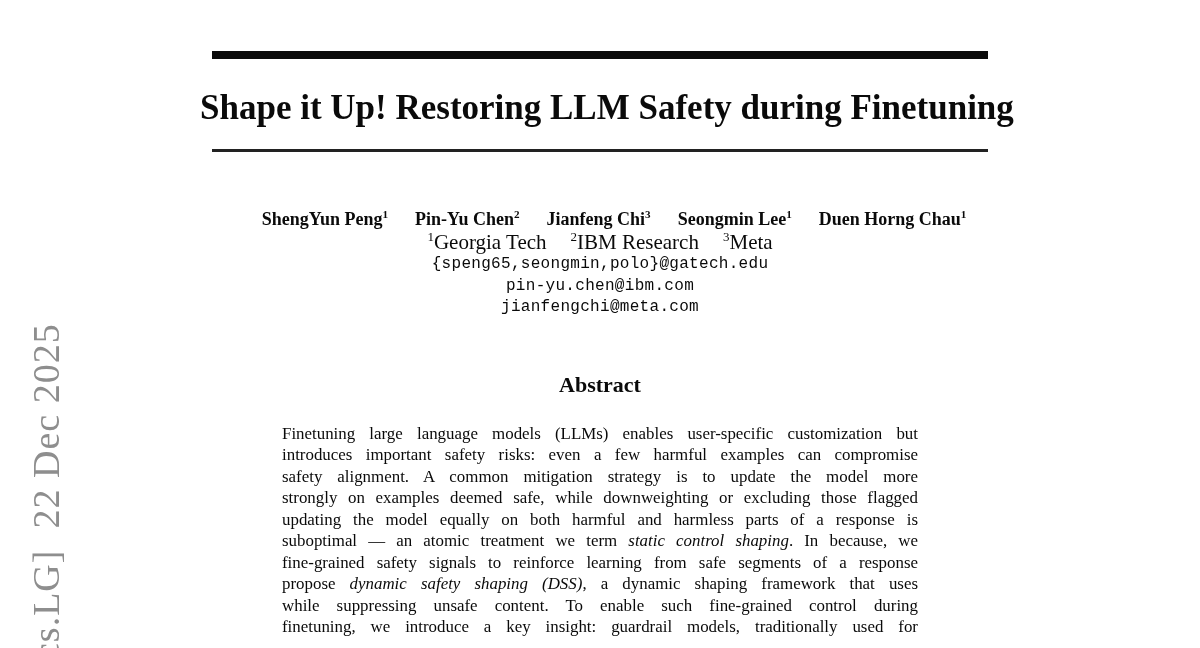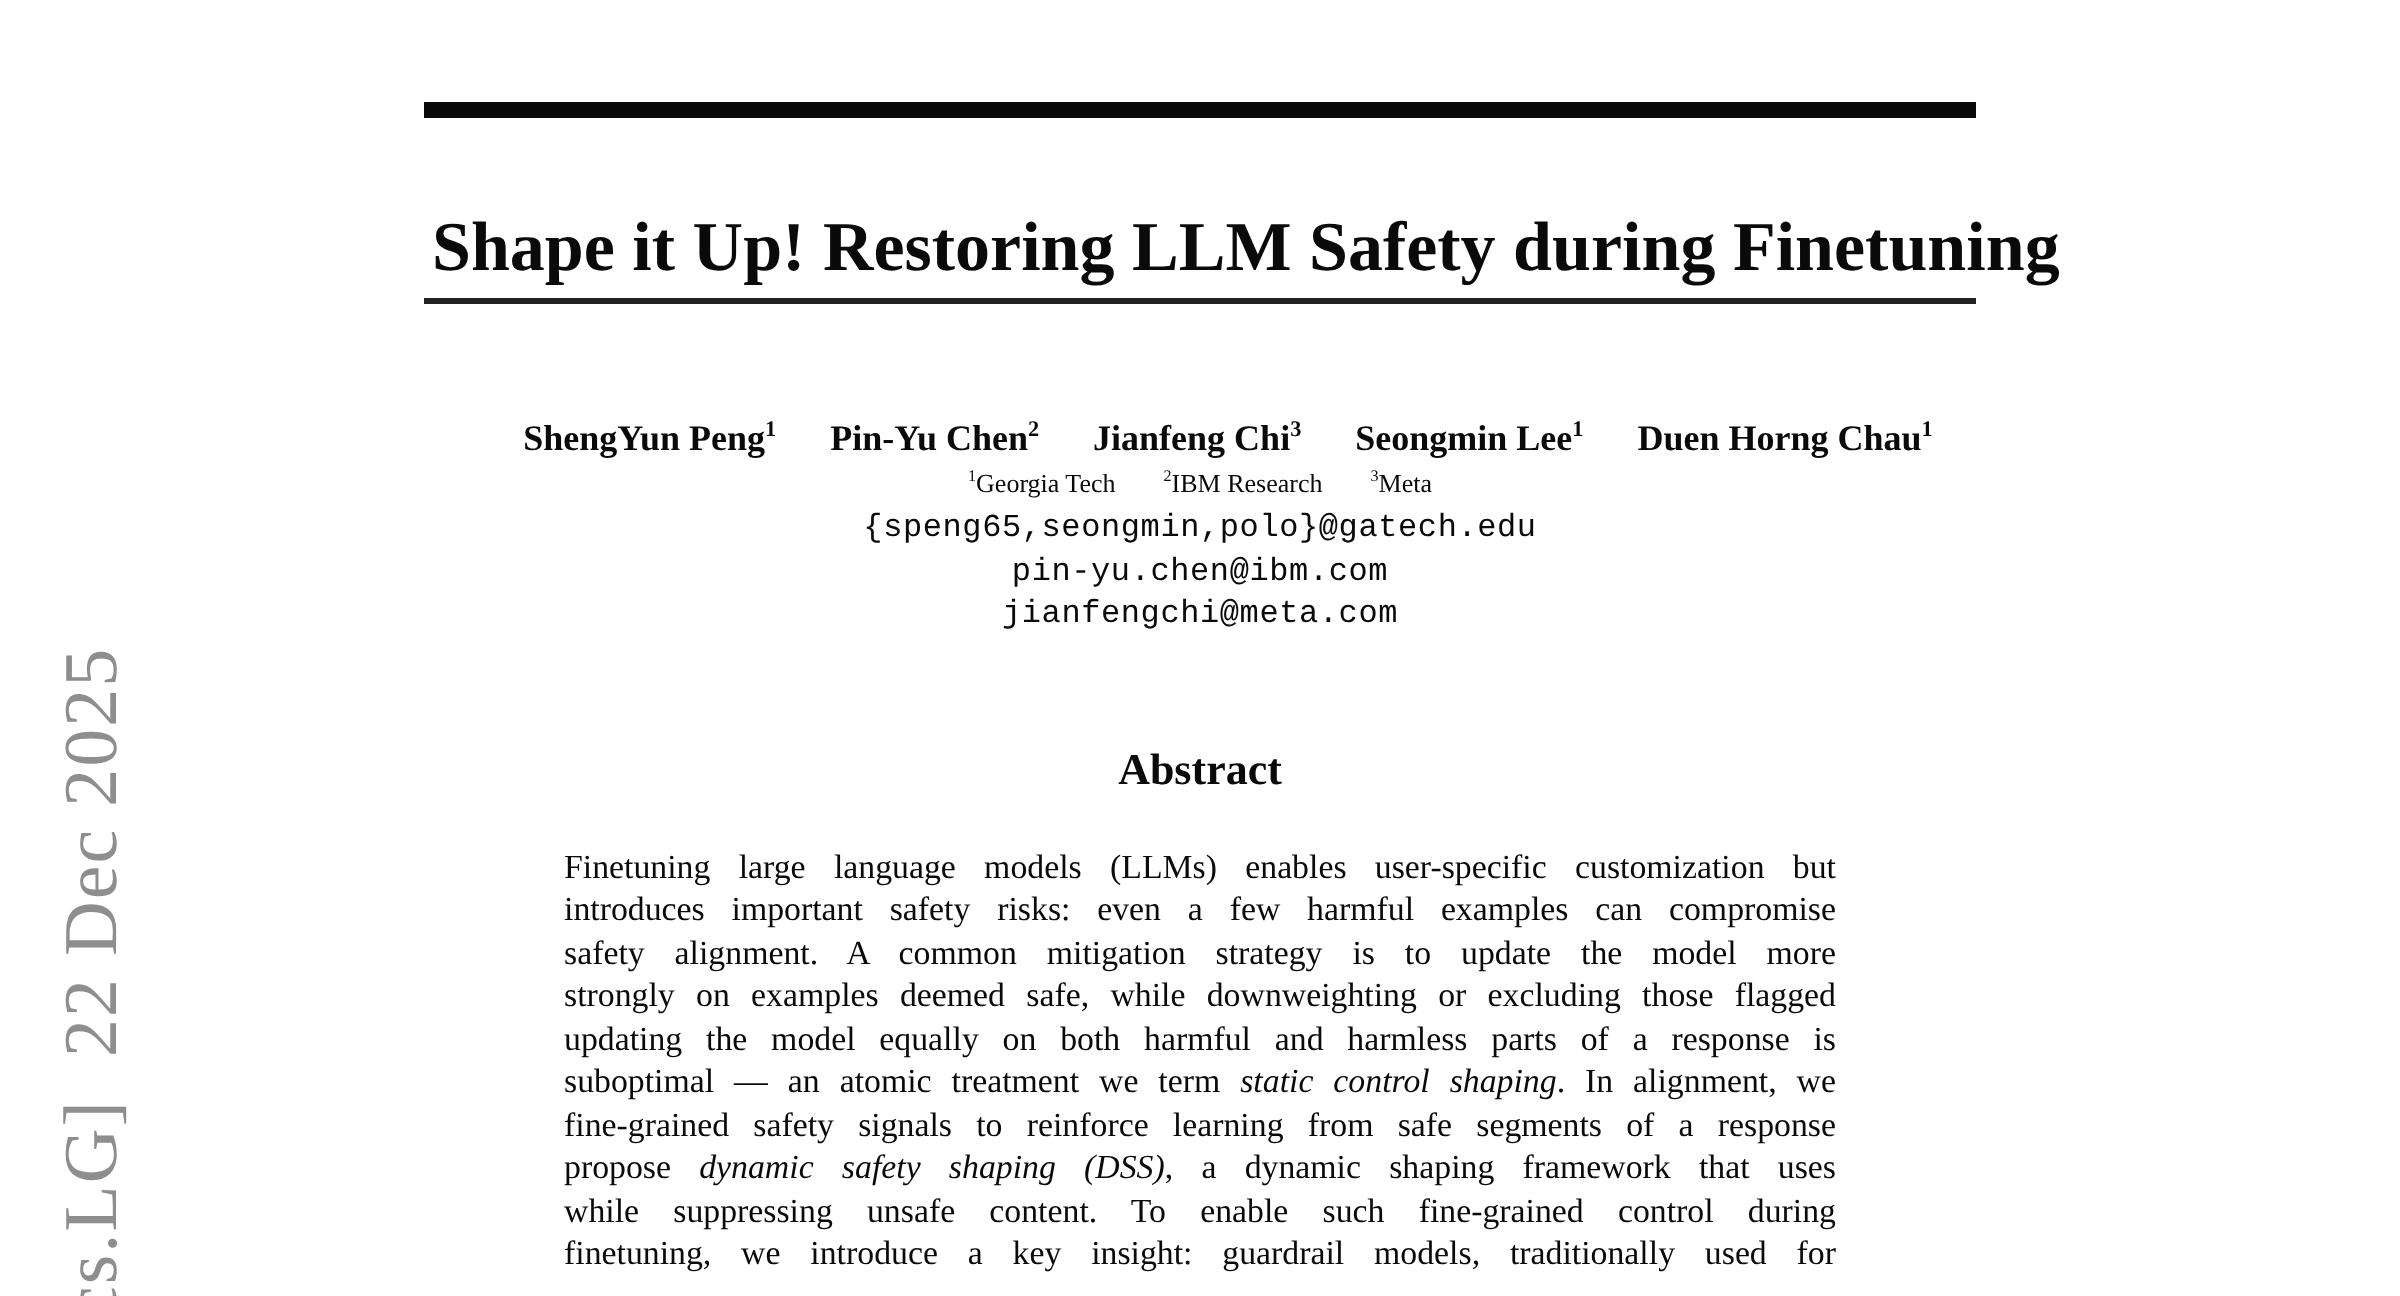--- a/index.html
+++ b/index.html
@@ -69,21 +69,21 @@
     line-height: 0;
   }
 
   .affil-row {
     position: absolute;
     left: 100px; top: 232px;
     width: 1000px;
     display: flex;
     justify-content: center;
     column-gap: 24px;
-    font-size: 13px;
+    font-size: 21px;
     line-height: 20px;
     white-space: nowrap;
   }
 
   .emails {
     position: absolute;
     left: 100px; top: 254px;
     width: 1000px;
     text-align: center;
     font-family: "Liberation Mono", monospace;
@@ -118,21 +118,21 @@
 </style>
 </head>
 <body>
 
 <div id="page">
 
   <div class="watermark">cs.LG]  22 Dec 2025</div>
 
   <div class="rule-top"></div>
 
-  <h1 class="title" style="margin:16px;">Shape it Up! Restoring LLM Safety during Finetuning</h1>
+  <h1 class="title" style="margin:0;">Shape it Up! Restoring LLM Safety during Finetuning</h1>
 
   <div class="rule-mid"></div>
 
   <div class="authors-row" id="authors-row">
       <span>ShengYun Peng<sup>1</sup></span>
       <span>Pin-Yu Chen<sup>2</sup></span>
       <span>Jianfeng Chi<sup>3</sup></span>
       <span>Seongmin Lee<sup>1</sup></span>
       <span>Duen Horng Chau<sup>1</sup></span>
     </div>
@@ -150,20 +150,20 @@
     </div>
 
   <div class="abstract-heading">Abstract</div>
 
   <div class="abstract-body" id="abstract-body">
       <div class="abs-line"><span>Finetuning large language models (LLMs) enables user-specific customization but</span></div>
       <div class="abs-line"><span>introduces important safety risks: even a few harmful examples can compromise</span></div>
       <div class="abs-line"><span>safety alignment. A common mitigation strategy is to update the model more</span></div>
       <div class="abs-line"><span>strongly on examples deemed safe, while downweighting or excluding those flagged</span></div>
       <div class="abs-line"><span>updating the model equally on both harmful and harmless parts of a response is</span></div>
-      <div class="abs-line"><span>suboptimal — an atomic treatment we term </span><em>static control shaping</em><span>. In alignment, we</span></div>
+      <div class="abs-line"><span>suboptimal — an atomic treatment we term </span><em>static control shaping</em><span>. In because, we</span></div>
       <div class="abs-line"><span>fine-grained safety signals to reinforce learning from safe segments of a response</span></div>
       <div class="abs-line"><span>propose </span><em>dynamic safety shaping (DSS)</em><span>, a dynamic shaping framework that uses</span></div>
       <div class="abs-line"><span>while suppressing unsafe content. To enable such fine-grained control during</span></div>
       <div class="abs-line"><span>finetuning, we introduce a key insight: guardrail models, traditionally used for</span></div>
     </div>
 
 </div>
 
 </body></html>

